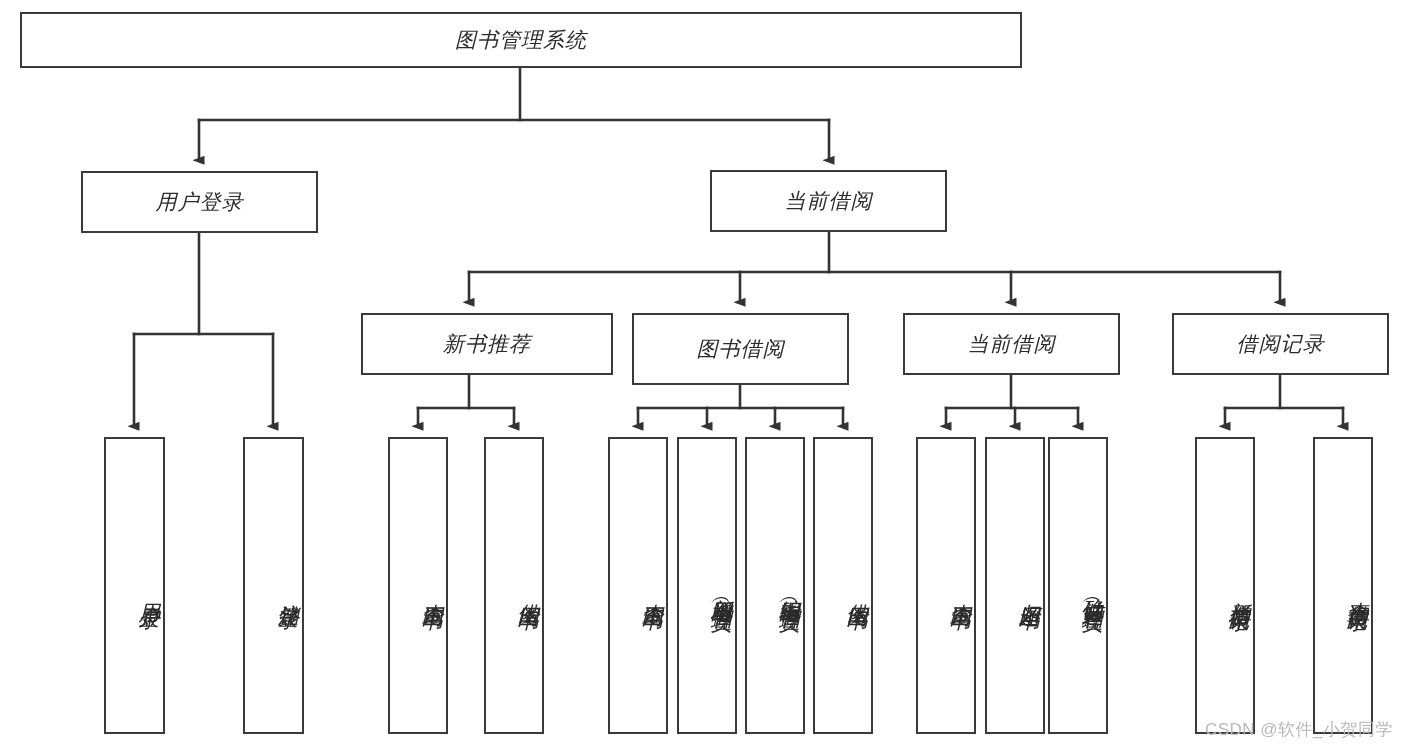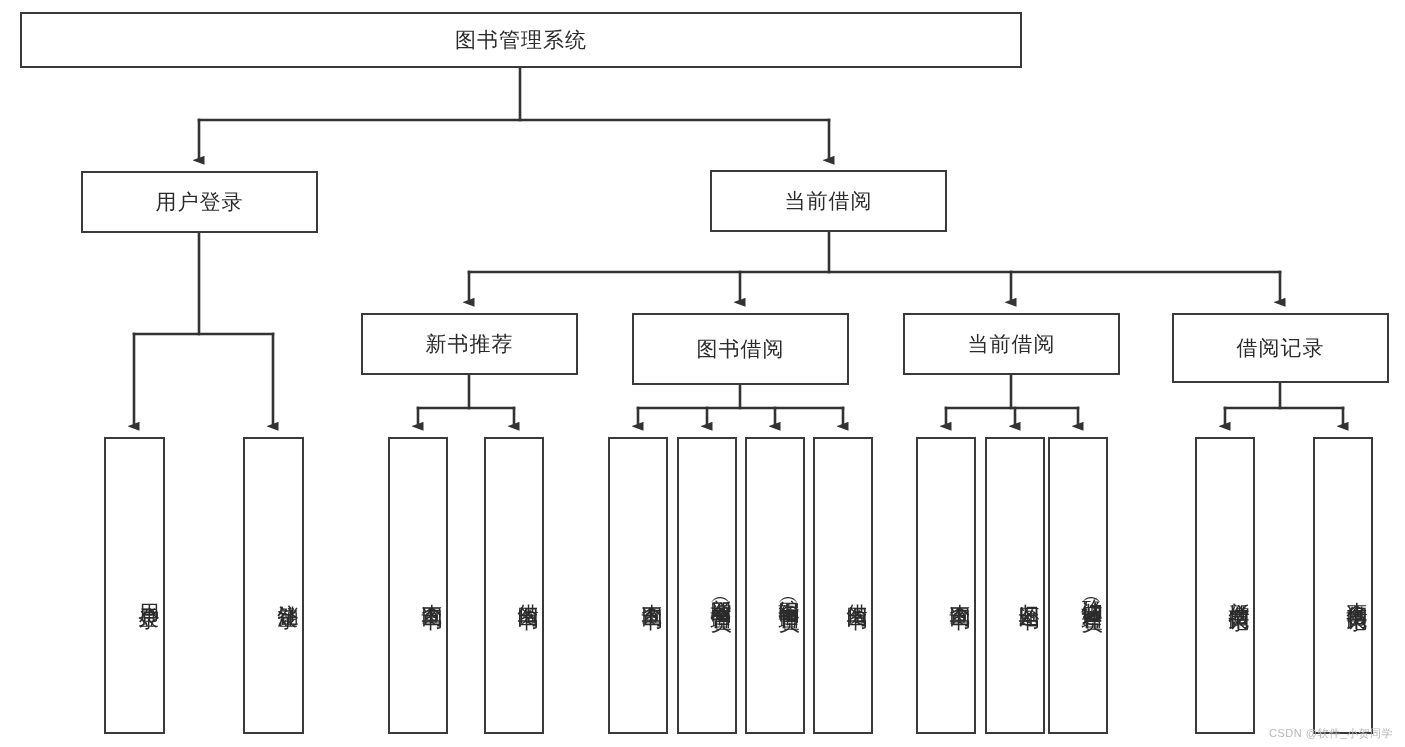--- a/index.html
+++ b/index.html
@@ -29,20 +29,21 @@
   .node {
     position: absolute;
     box-sizing: border-box;
     background: #ffffff;
     border: 2px solid #3a3a3a;
     display: flex;
     align-items: center;
     justify-content: center;
     color: #2b2b2b;
     z-index: 2;
+    font-style: italic;
   }
   .node.horiz {
     font-size: 21px;
     letter-spacing: 1px;
     line-height: 1.1;
   }
   .node.vert {
     writing-mode: vertical-rl;
     text-orientation: upright;
     font-size: 21px;
@@ -56,21 +57,21 @@
     white-space: pre;
   }
   .node.vert .label {
     writing-mode: vertical-rl;
     text-orientation: upright;
   }
   #watermark {
     position: absolute;
     right: 12px;
     bottom: 6px;
-    font-size: 11px;
+    font-size: 17px;
     color: #b8b8b8;
     z-index: 5;
     white-space: nowrap;
     letter-spacing: 0.5px;
   }
 </style>
 </head>
 <body>
 
 <div id="diagram-canvas">
@@ -131,33 +132,33 @@
   </div>
 
   <div class="node horiz" style="left:81px; top:171px; width:237px; height:62px;">
     <span class="label">用户登录</span>
   </div>
 
   <div class="node horiz" style="left:710px; top:170px; width:237px; height:62px;">
     <span class="label">当前借阅</span>
   </div>
 
-  <div class="node horiz" style="left:361px; top:313px; width:217px; height:62px;">
+  <div class="node horiz" style="left:361px; top:313px; width:252px; height:62px;">
     <span class="label">新书推荐</span>
   </div>
 
   <div class="node horiz" style="left:632px; top:313px; width:217px; height:72px;">
     <span class="label">图书借阅</span>
   </div>
 
   <div class="node horiz" style="left:903px; top:313px; width:217px; height:62px;">
     <span class="label">当前借阅</span>
   </div>
 
-  <div class="node horiz" style="left:1172px; top:313px; width:217px; height:70px;">
+  <div class="node horiz" style="left:1172px; top:313px; width:217px; height:62px;">
     <span class="label">借阅记录</span>
   </div>
 
   <div class="node vert" style="left:104px; top:437px; width:61px; height:297px;">
     <span class="label">用户登录</span>
   </div>
 
   <div class="node vert" style="left:243px; top:437px; width:61px; height:297px;">
     <span class="label">注销登录</span>
   </div>

